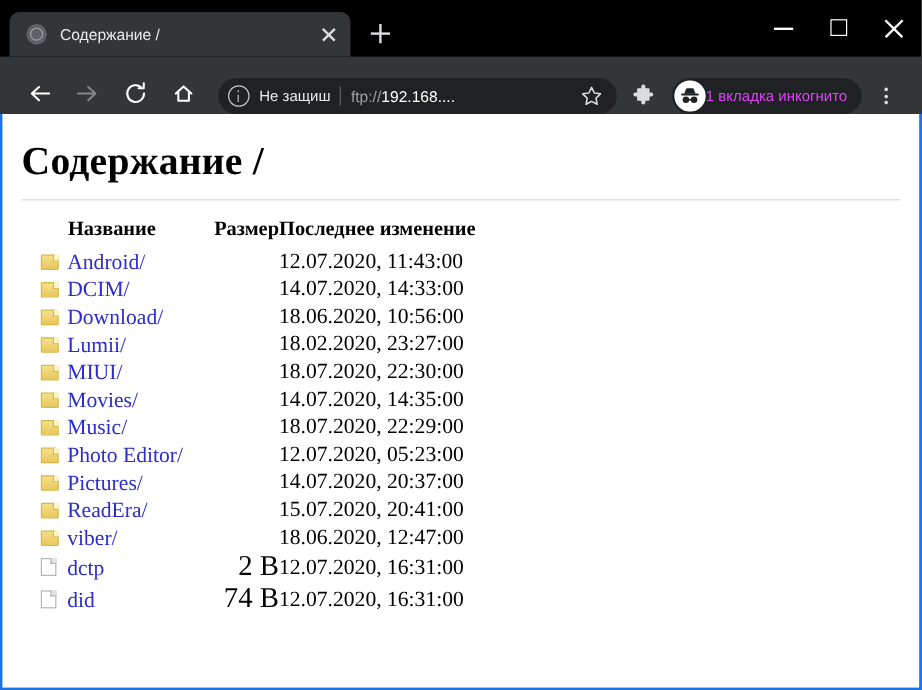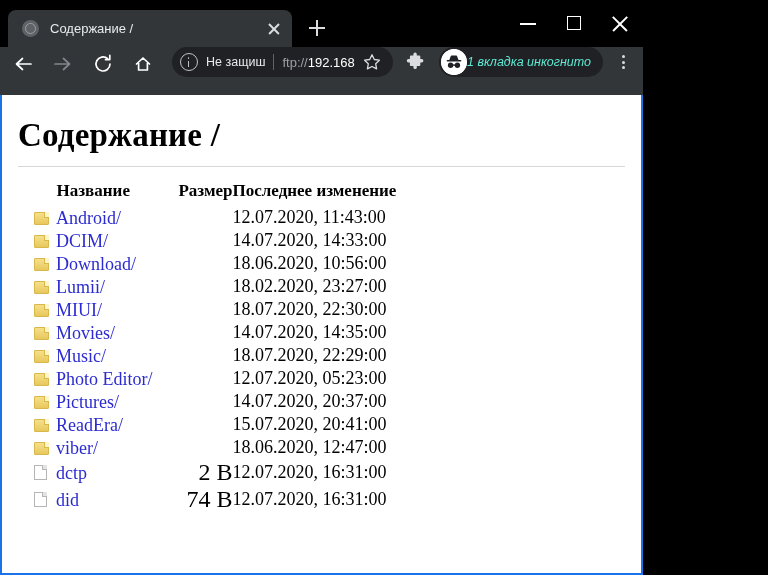--- a/index.html
+++ b/index.html
@@ -8,21 +8,21 @@
   }
   body {
     width: 768px;
     height: 575px;
     overflow: hidden;
     background: #000000;
     font-family: "Liberation Sans", sans-serif;
   }
   .window {
     position: relative;
-    width: 643px;
+    width: 768px;
     height: 575px;
     background: #000000;
     box-sizing: border-box;
     overflow: hidden;
   }
 
   
   .titlebar {
     position: relative;
     height: 47px;
@@ -152,22 +152,22 @@
     background: #ffffff;
   }
   .wc-close::before { transform: rotate(45deg); }
   .wc-close::after  { transform: rotate(-45deg); }
 
   
   .toolbar {
     height: 48px;
     background: #323639;
     display: flex;
-    align-items: flex-start;
-    padding: 0 6px;
+    align-items: flex-end;
+    padding: 0 16px;
     box-sizing: border-box;
   }
   .navbtn {
     width: 34px;
     height: 34px;
     margin-right: 6px;
     position: relative;
     flex: 0 0 auto;
   }
   .navbtn svg { position: absolute; left: 6px; top: 6px; }
@@ -258,25 +258,24 @@
   }
   .incognito-icon {
     width: 26px; height: 26px;
     border-radius: 50%;
     background: #ffffff;
     position: relative;
     flex: 0 0 auto;
     overflow: hidden;
   }
   .incognito-label {
-    color: #5eead4;
+    color: #d946ef;
     font-size: 12.5px;
     margin-left: 0;
     white-space: nowrap;
-    font-style: italic;
   }
   .kebab {
     width: 28px; height: 30px;
     margin-left: 6px;
     position: relative;
     flex: 0 0 auto;
   }
   .kebab i {
     position: absolute;
     left: 12.6px;

